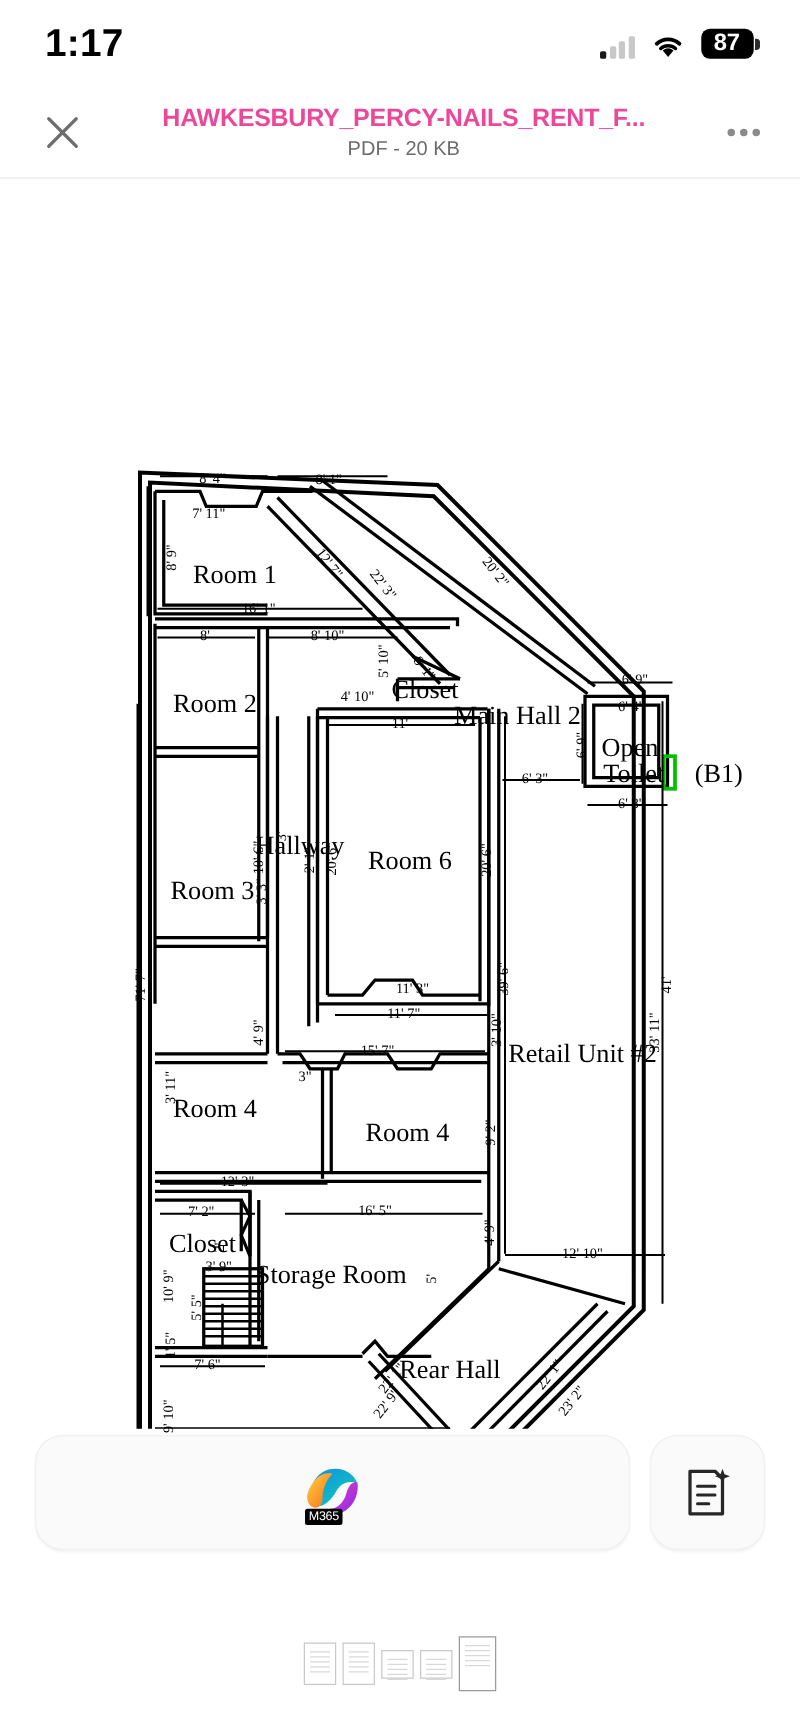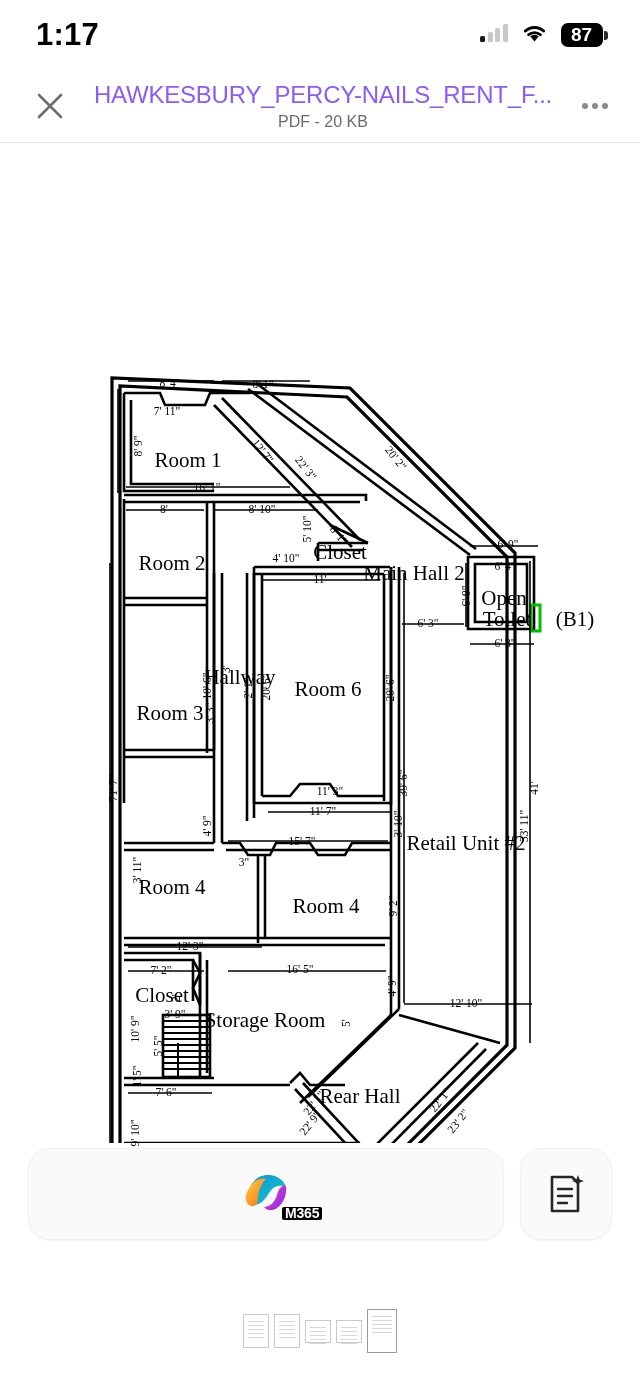--- a/index.html
+++ b/index.html
@@ -18,21 +18,21 @@
     align-items: center;
     justify-content: space-between;
     padding: 0 32px 0 36px;
   }
   .clock {
     font-size: 31px;
     font-weight: 700;
     color: #000;
     letter-spacing: 0.2px;
   }
-  .status-right { display: flex; align-items: flex-start; gap: 13px; }
+  .status-right { display: flex; align-items: flex-end; gap: 13px; }
   .signal { display: flex; align-items: flex-end; gap: 2.5px; height: 19px; }
   .signal i { width: 5px; border-radius: 1.5px; background: #c8c8c8; display: block; }
   .signal i:nth-child(1) { height: 6px; background: #1a1a1a; }
   .signal i:nth-child(2) { height: 10px; }
   .signal i:nth-child(3) { height: 14px; }
   .signal i:nth-child(4) { height: 18px; }
   .wifi { position: relative; width: 27px; height: 20px; }
   .wifi svg { display: block; }
   .battery { position: relative; display: flex; align-items: center; }
   .battery-body {
@@ -64,23 +64,23 @@
     display: flex; align-items: center; justify-content: center;
     flex: 0 0 auto;
   }
   .titleblock {
     flex: 1 1 auto;
     text-align: center;
     overflow: hidden;
     padding: 0 6px;
   }
   .doctitle {
-    font-size: 24px;
-    font-weight: 400;
-    color: #8b5cf6;
+    font-size: 20px;
+    font-weight: 700;
+    color: #ec4899;
     letter-spacing: -0.2px;
     white-space: nowrap;
     overflow: hidden;
   }
   .docsub {
     font-size: 16px;
     color: #6b6b6b;
     margin-top: 4px;
   }
   .more-btn {
@@ -128,25 +128,24 @@
   .copilot-label {
     font-size: 25px;
     color: #1d1d1d;
     font-weight: 400;
     letter-spacing: -0.3px;
   }
   .m365-logo { position: relative; width: 48px; height: 50px; flex: 0 0 auto; }
   .m365-tag {
     position: absolute; left: 2px; bottom: -1px;
     background: #000; color: #fff;
-    font-size: 14px; font-weight: 700;
+    font-size: 10px; font-weight: 400;
     padding: 1px 3px; border-radius: 2px;
     letter-spacing: -0.2px;
     line-height: 11px;
-    margin-left: 38px;
   }
   .summary-btn {
     width: 92px; height: 92px;
     background: #fafafa;
     border: 1px solid #f0f0f0;
     border-radius: 22px;
     display: flex; align-items: center; justify-content: center;
     flex: 0 0 auto;
     box-shadow: 0 1px 2px rgba(0,0,0,.05);
   }

